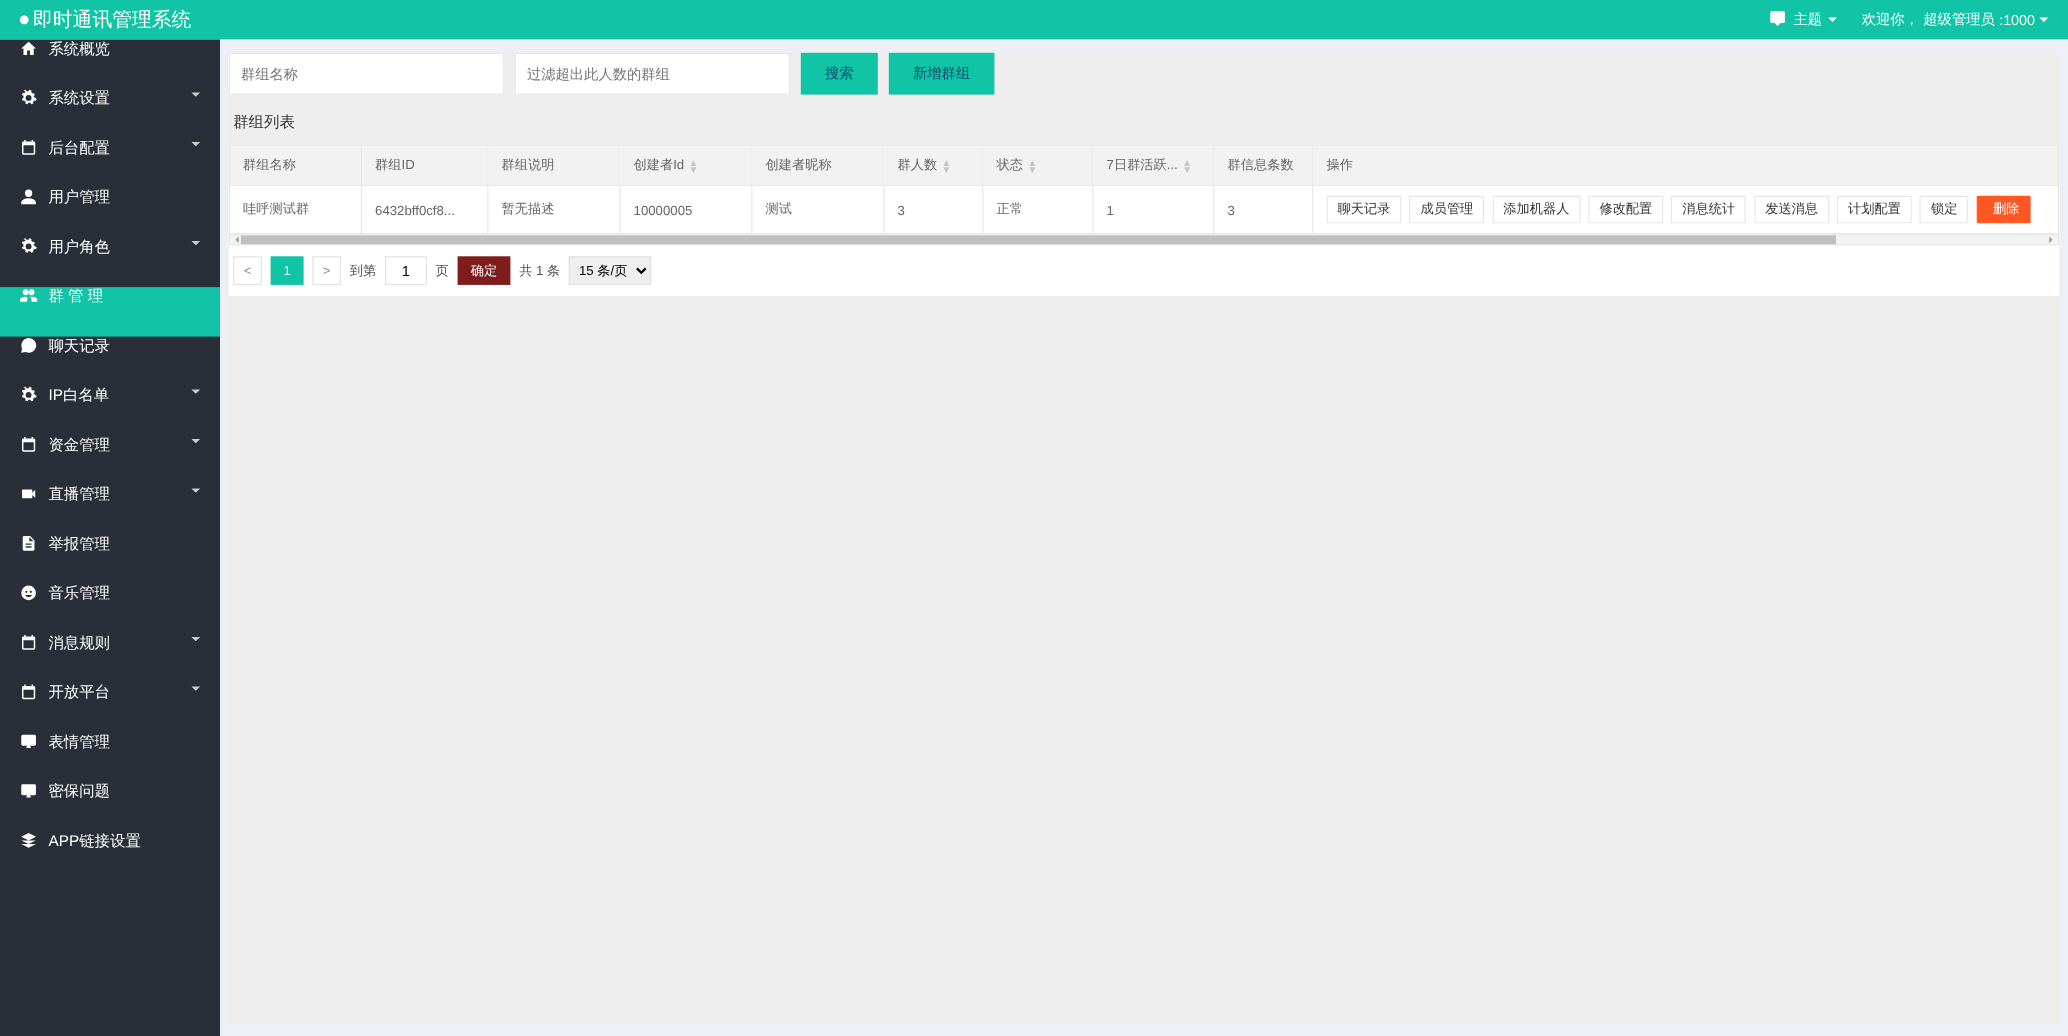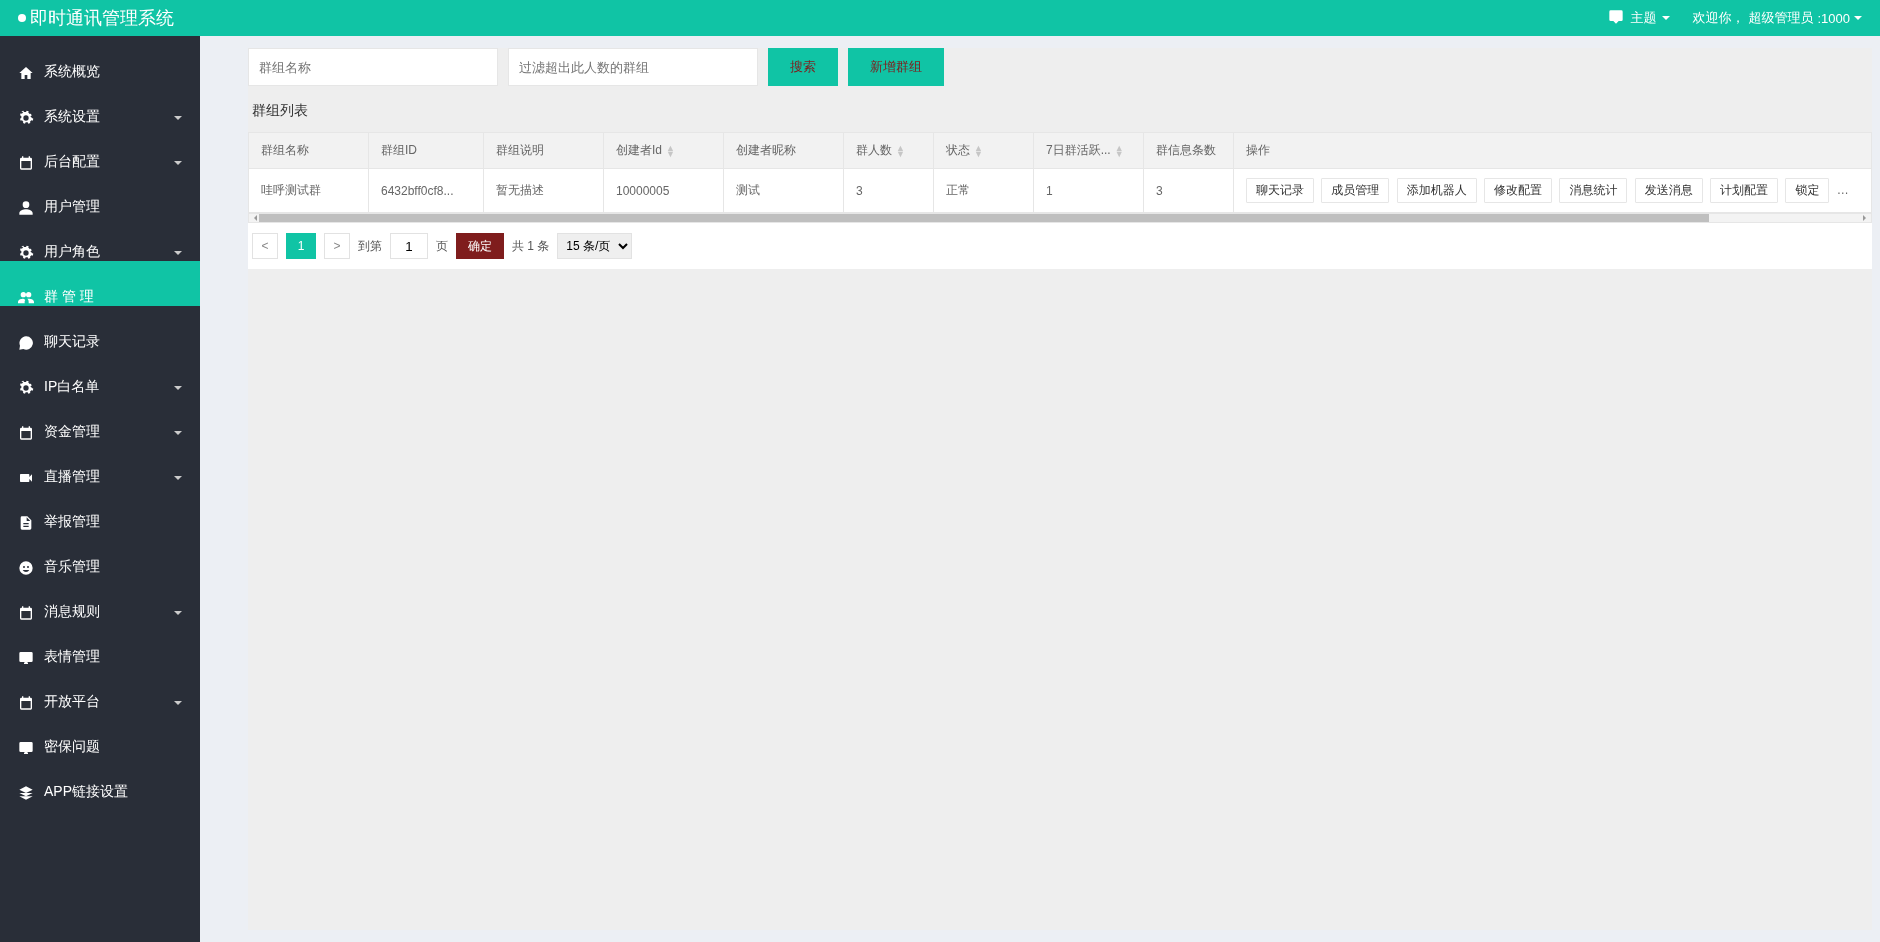--- a/index.html
+++ b/index.html
@@ -8,34 +8,34 @@
 .header { height: 36px; background: #10c4a5; display: flex; align-items: center; justify-content: space-between; padding: 0 18px; color: #fff; gap: 44px; }
 .header-title { font-size: 18px; font-weight: 400; display: flex; align-items: center; }
 .header-title::before { content: ''; width: 8px; height: 8px; background: #fff; border-radius: 50%; margin-right: 4px; display: inline-block; }
 .header-right { display: flex; align-items: center; gap: 22px; font-size: 13px; }
 .header-theme { display: flex; align-items: center; gap: 6px; cursor: pointer; }
 .header-welcome { display: flex; align-items: center; gap: 4px; cursor: pointer; }
 
 .container { display: flex; height: calc(100% - 36px); }
 
 .sidebar { width: 200px; background: #292e38; color: #fff; overflow-y: auto; }
-.sidebar-item { height: 45px; display: flex; align-items: flex-end; padding: 0 18px; cursor: pointer; font-size: 14px; position: relative; }
+.sidebar-item { height: 45px; display: flex; align-items: flex-start; padding: 0 18px; cursor: pointer; font-size: 14px; position: relative; }
 .sidebar-item.active { background: #10c4a5; }
 .sidebar-icon { width: 16px; height: 16px; margin-right: 10px; display: inline-flex; align-items: center; justify-content: center; font-size: 14px; }
 .sidebar-item .chevron { position: absolute; right: 18px; font-size: 10px; color: #ccc; }
 
-.main { flex: 1; background: #eceff4; padding: 12px 8px; display: flex; flex-direction: column; overflow: hidden; margin-left: 40px; }
+.main { flex: 1; background: #eceff4; padding: 12px 8px; display: flex; flex-direction: column; overflow: hidden; }
 .content-wrapper { background: #eee; padding: 0; flex: 1; display: flex; flex-direction: column; }
 
 .toolbar { display: flex; gap: 10px; padding: 0 0 12px 0; align-items: center; }
 .input-text { height: 38px; border: 1px solid #e6e6e6; background: #fff; padding: 0 10px; font-size: 13px; outline: none; }
 .input-name { width: 250px; }
 .input-filter { width: 250px; }
 .btn { height: 38px; padding: 0 22px; border: none; cursor: pointer; font-size: 13px; }
-.btn-primary { background: #10c4a5; color: #7f1d1d; }
+.btn-primary { background: #10c4a5; color: #0c4a6e; }
 
 .section-title { font-size: 14px; color: #333; padding: 4px 0 12px 4px; }
 
 .table-wrap { background: #fff; }
 table { width: 100%; border-collapse: collapse; table-layout: fixed; }
 th, td { border: 1px solid #e6e6e6; padding: 9px 12px; text-align: left; font-size: 12px; color: #666; white-space: nowrap; overflow: hidden; text-overflow: ellipsis; }
 th { background: #f2f2f2; font-weight: 400; position: relative; }
 .sort-icon { display: inline-flex; flex-direction: column; margin-left: 4px; color: #c6c6c6; line-height: 6px; font-size: 9px; vertical-align: middle; }
 
 .col-name { width: 120px; }
@@ -201,33 +201,33 @@
           <svg viewBox="0 0 24 24">
             <path d="M19 4h-1V2h-2v2H8V2H6v2H5a2 2 0 0 0-2 2v14a2 2 0 0 0 2 2h14a2 2 0 0 0 2-2V6a2 2 0 0 0-2-2zm0 16H5V9h14z"></path>
           </svg>
         </span>
         <span>消息规则</span>
         <span class="chevron"><span class="chev-down"></span></span>
       </div>
       <div class="sidebar-item">
         <span class="sidebar-icon">
           <svg viewBox="0 0 24 24">
+            <path d="M19 4h-1V2h-2v2H8V2H6v2H5a2 2 0 0 0-2 2v14a2 2 0 0 0 2 2h14a2 2 0 0 0 2-2V6a2 2 0 0 0-2-2zm0 16H5V9h14z"></path>
+          </svg>
+        </span>
+        <span>开放平台</span>
+        <span class="chevron"><span class="chev-down"></span></span>
+      </div>
+      <div class="sidebar-item">
+        <span class="sidebar-icon">
+          <svg viewBox="0 0 24 24">
             <path d="M20 3H4a2 2 0 0 0-2 2v11a2 2 0 0 0 2 2h6l-1 2v1h6v-1l-1-2h6a2 2 0 0 0 2-2V5a2 2 0 0 0-2-2z"></path>
           </svg>
         </span>
         <span>表情管理</span>
-      </div>
-      <div class="sidebar-item">
-        <span class="sidebar-icon">
-          <svg viewBox="0 0 24 24">
-            <path d="M19 4h-1V2h-2v2H8V2H6v2H5a2 2 0 0 0-2 2v14a2 2 0 0 0 2 2h14a2 2 0 0 0 2-2V6a2 2 0 0 0-2-2zm0 16H5V9h14z"></path>
-          </svg>
-        </span>
-        <span>开放平台</span>
-        <span class="chevron"><span class="chev-down"></span></span>
       </div>
       <div class="sidebar-item">
         <span class="sidebar-icon">
           <svg viewBox="0 0 24 24">
             <path d="M20 3H4a2 2 0 0 0-2 2v11a2 2 0 0 0 2 2h6l-1 2v1h6v-1l-1-2h6a2 2 0 0 0 2-2V5a2 2 0 0 0-2-2z"></path>
           </svg>
         </span>
         <span>密保问题</span>
       </div>
       <div class="sidebar-item">

